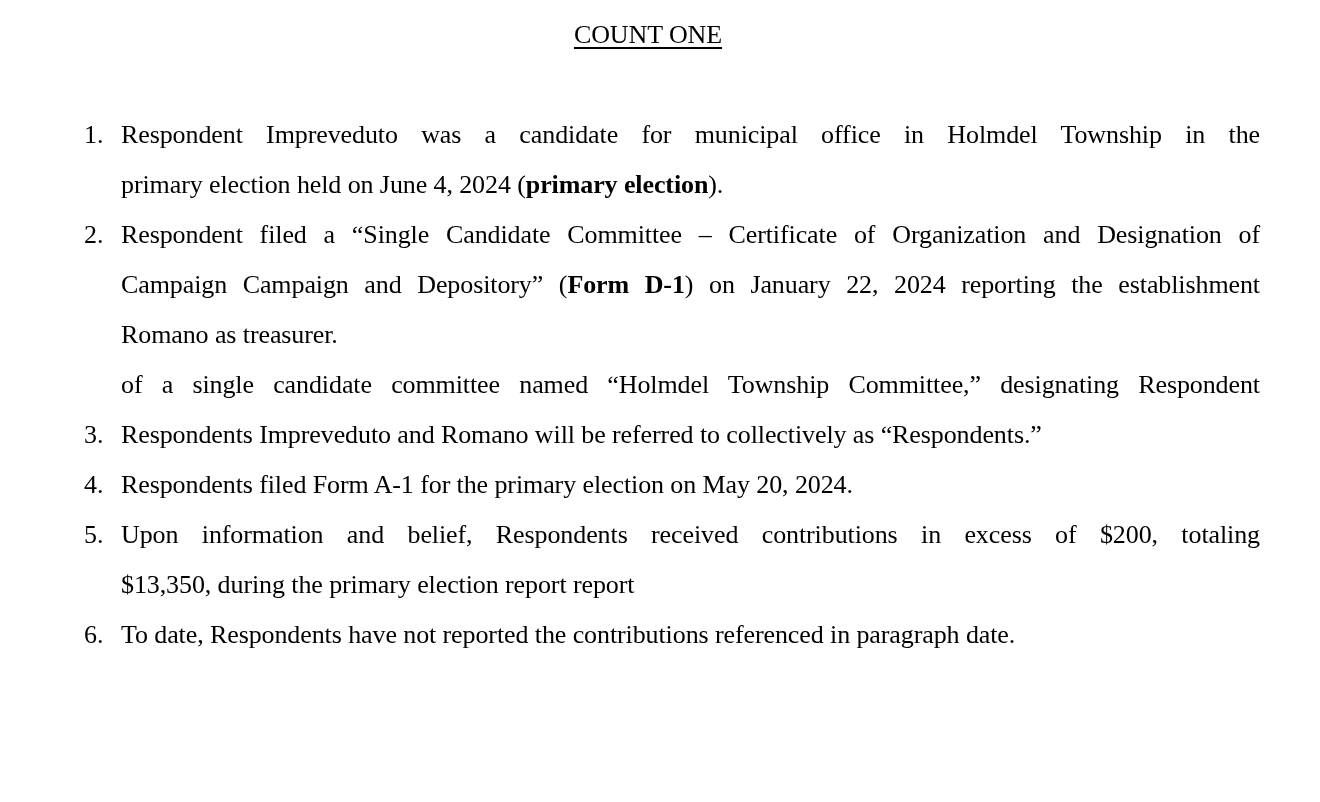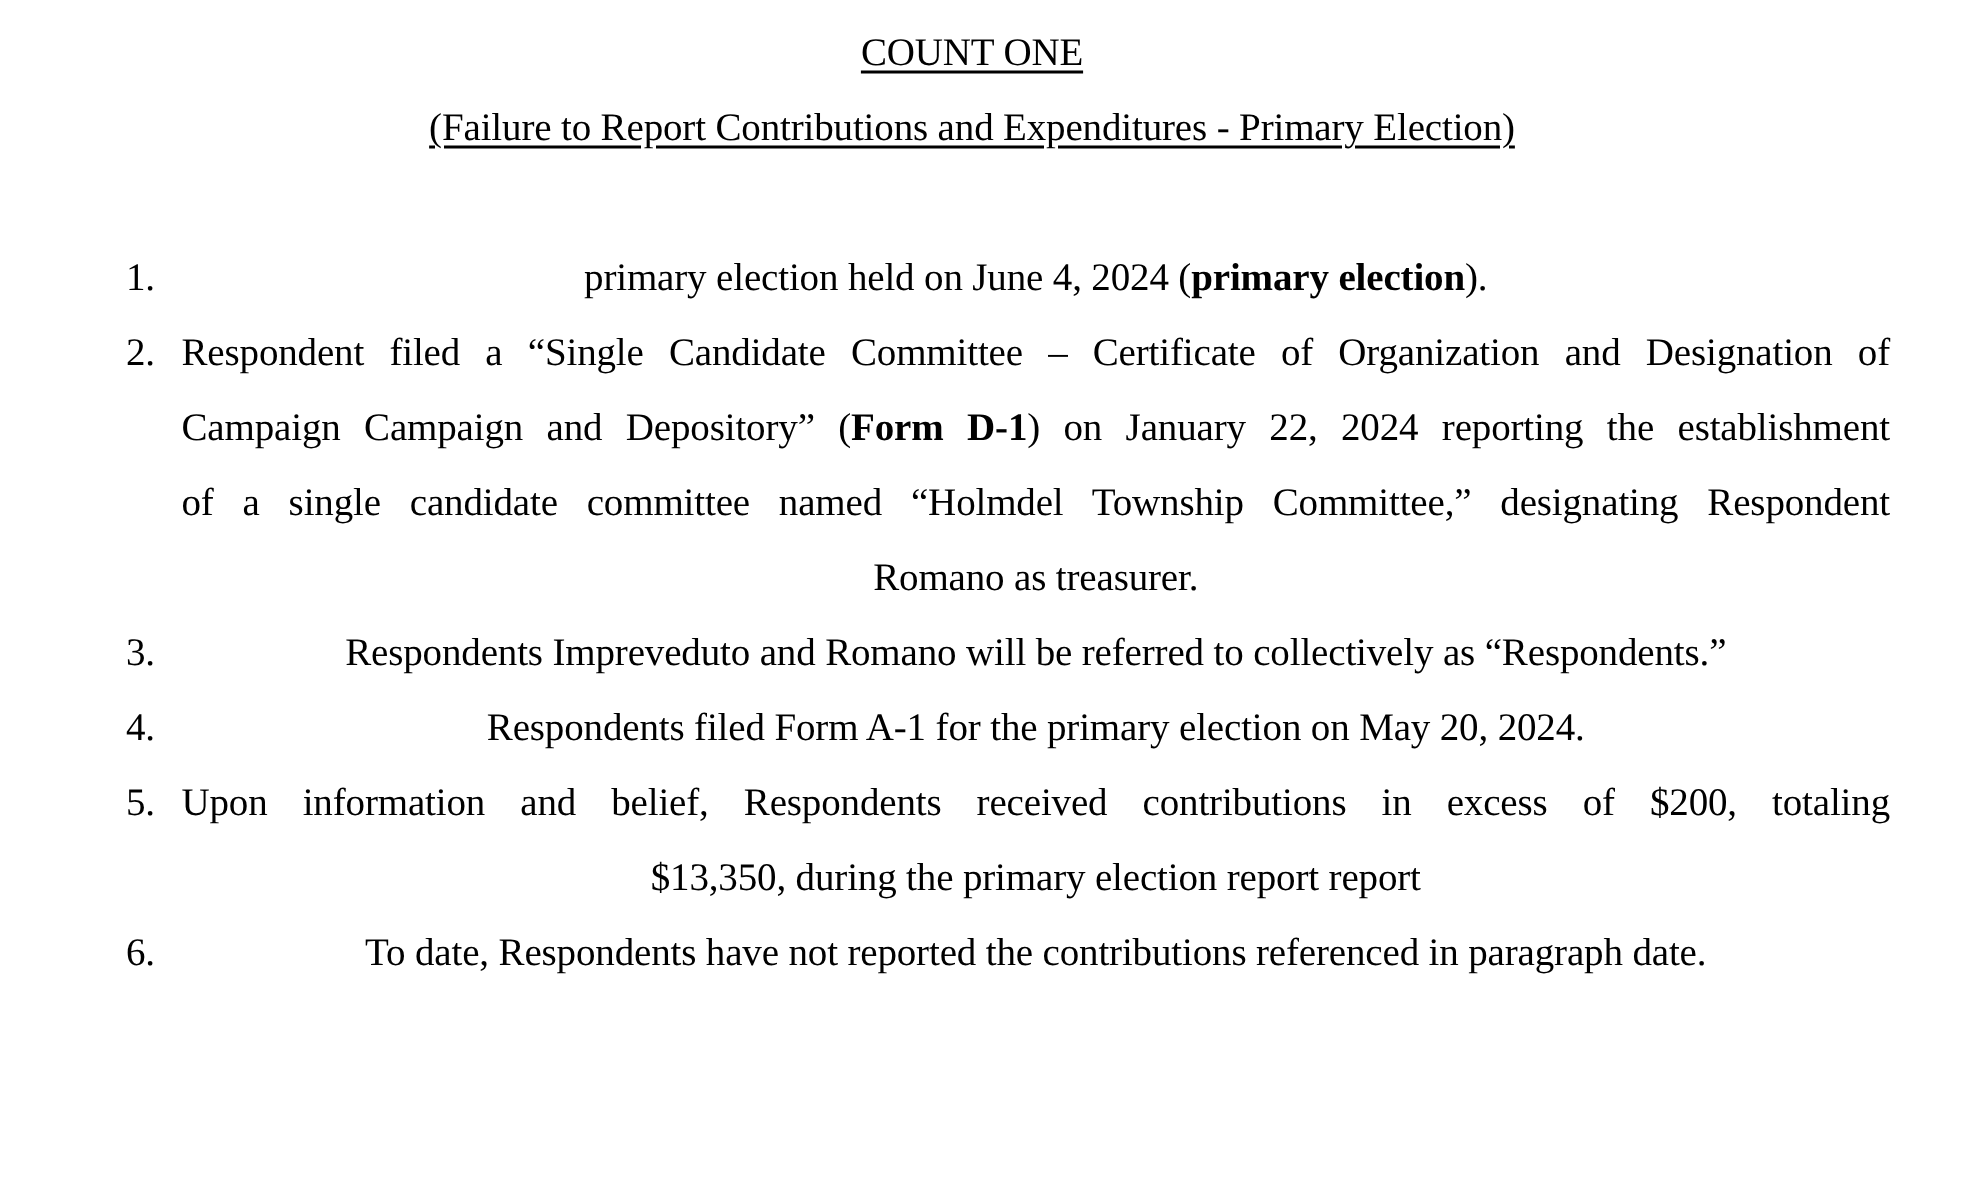--- a/index.html
+++ b/index.html
@@ -55,51 +55,50 @@
     flex: 0 0 auto;
     width: 37px;
     margin-left: 48px;
   }
   .text {
     flex: 1 1 auto;
     min-width: 0;
   }
   .line {
     height: 50px;
-    text-align: center;
   }
   .line.justify {
     text-align: justify;
     text-align-last: justify;
   }
   .line b {
     font-weight: bold;
   }
 </style>
 </head>
 <body>
 
 <div class="page">
   <h1 class="title-line"><span class="underlined">COUNT ONE</span></h1>
-  <h2 class="title-line"><span class="underlined">(Failure to Report Contributions and Expenditures - Primary Election)</span></h2>
   <div class="blank-line"></div>
   <ol class="findings">
       <li class="item">
         <span class="num">1.</span>
         <div class="text">
+          <div class="line justify"><span>Respondent Impreveduto was a candidate for municipal office in Holmdel Township in the</span></div>
           <div class="line"><span>primary election held on June 4, 2024 (</span><b>primary election</b><span>).</span></div>
         </div>
       </li>
       <li class="item">
         <span class="num">2.</span>
         <div class="text">
           <div class="line justify"><span>Respondent filed a “Single Candidate Committee – Certificate of Organization and Designation of</span></div>
           <div class="line justify"><span>Campaign Campaign and Depository” (</span><b>Form D-1</b><span>) on January 22, 2024 reporting the establishment</span></div>
+          <div class="line"><span>Romano as treasurer.</span></div>
           <div class="line justify"><span>of a single candidate committee named “Holmdel Township Committee,” designating Respondent</span></div>
-          <div class="line"><span>Romano as treasurer.</span></div>
         </div>
       </li>
       <li class="item">
         <span class="num">3.</span>
         <div class="text">
           <div class="line"><span>Respondents Impreveduto and Romano will be referred to collectively as “Respondents.”</span></div>
         </div>
       </li>
       <li class="item">
         <span class="num">4.</span>

